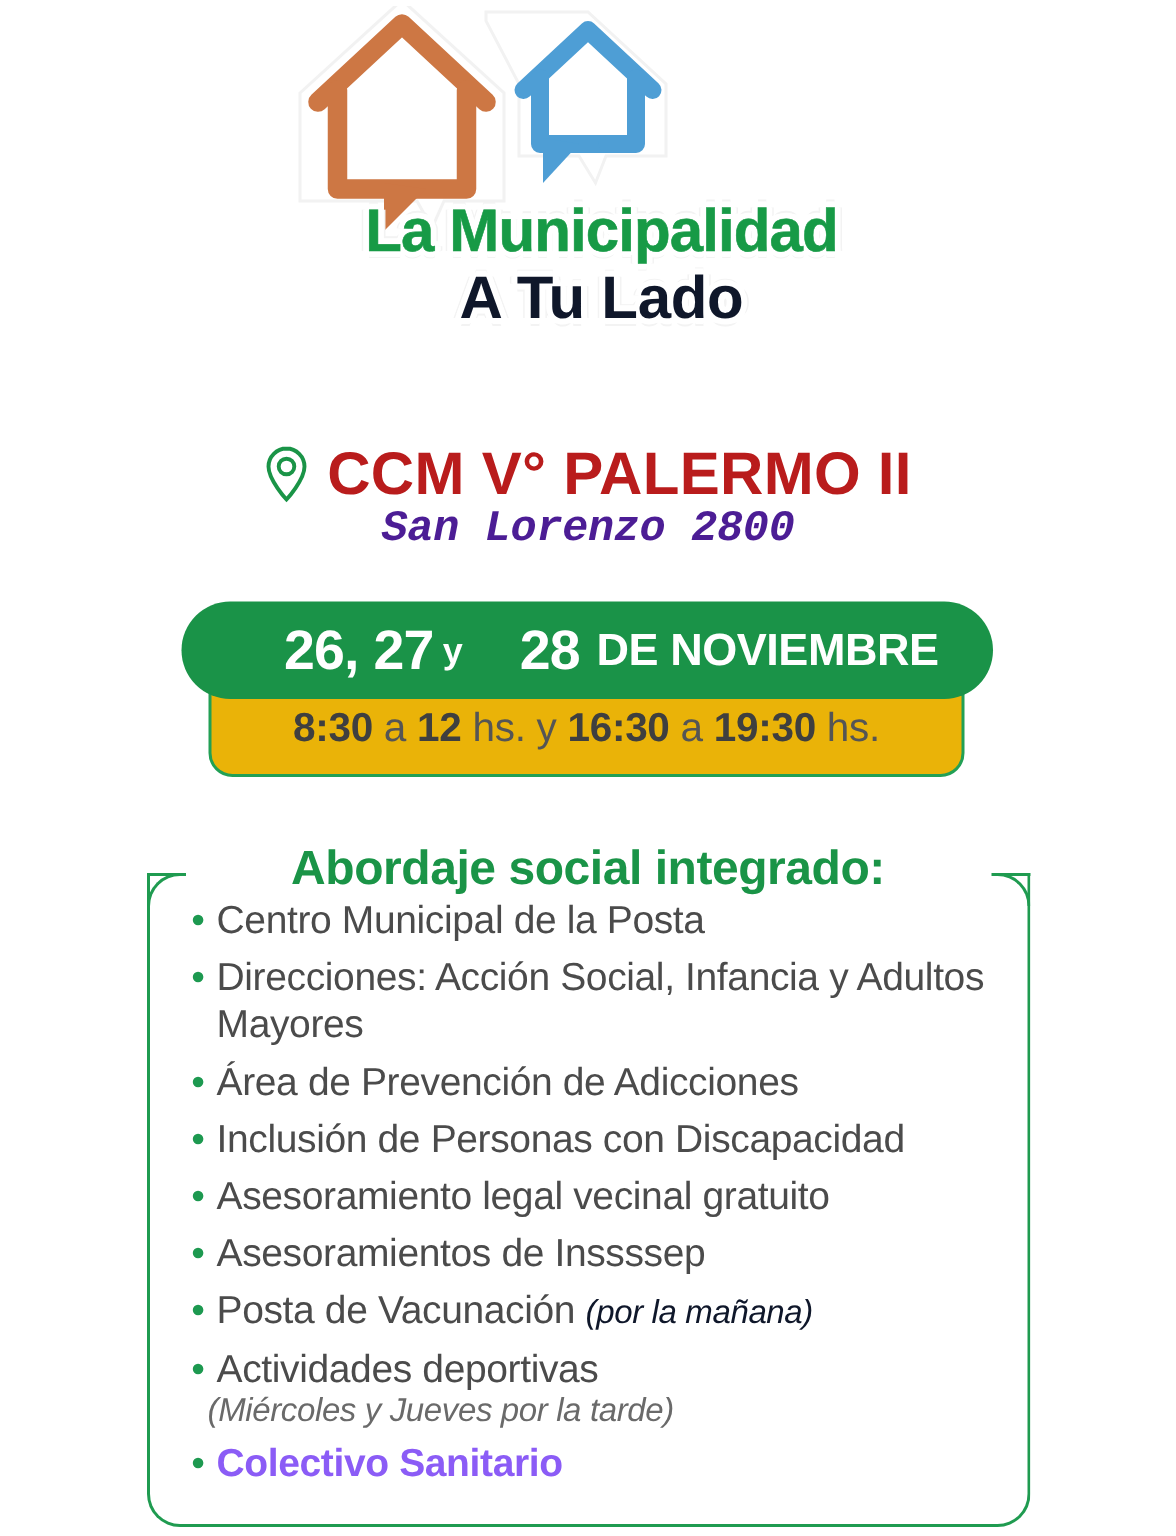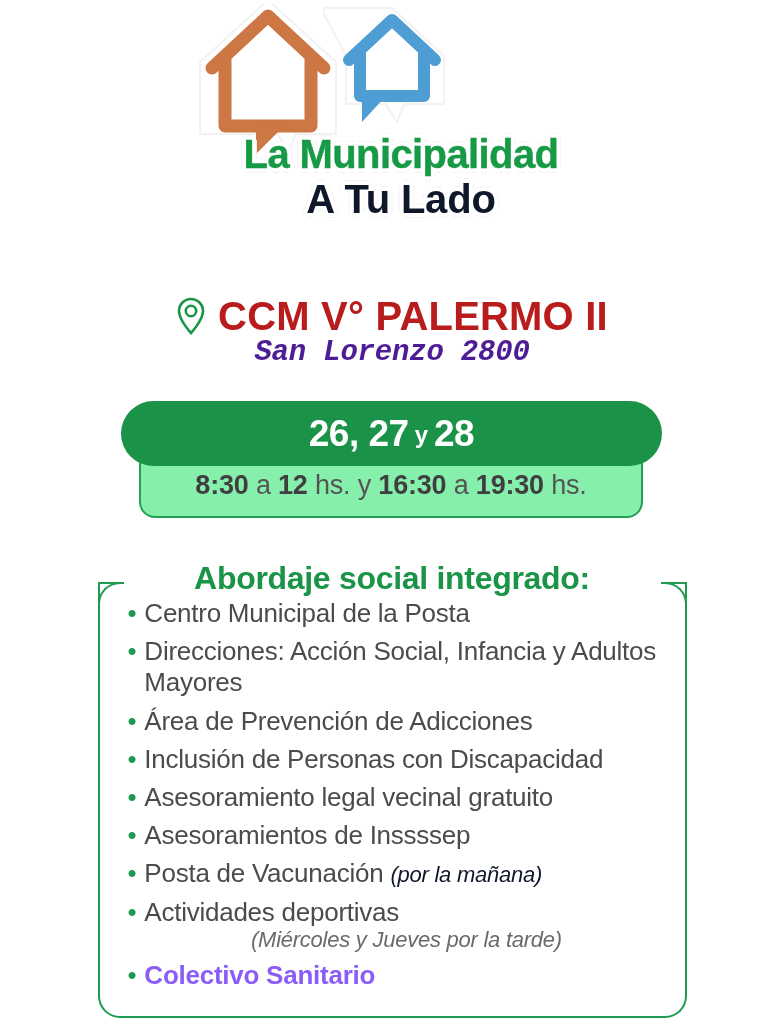--- a/index.html
+++ b/index.html
@@ -112,21 +112,21 @@
   }
   .hours-box {
     position: absolute;
     left: 139px;
     top: 37px;
     width: 504px;
     height: 80px;
     box-sizing: border-box;
     border: 2px solid #22a055;
     border-radius: 16px;
-    background: #86efac;
+    background: #eab308;
     display: flex;
     align-items: center;
     justify-content: center;
   }
   .hours-text {
     font-size: 27px;
     color: #555555;
     letter-spacing: -0.2px;
     padding-top: 14px;
   }
@@ -142,20 +142,21 @@
     border-radius: 33px;
     display: flex;
     align-items: center;
     justify-content: center;
     color: #ffffff;
   }
   .date-num {
     font-size: 37px;
     font-weight: bold;
     letter-spacing: -0.5px;
+    margin-left: 32px;
   }
   .date-y {
     font-size: 24px;
     font-weight: bold;
     margin: 0 6px;
     position: relative;
     top: 1px;
   }
   .date-month {
     font-size: 30px;
@@ -244,21 +245,20 @@
     color: #0f172a;
     font-size: 22px;
   }
   .svc-sub {
     display: block;
     font-style: italic;
     color: #6a6a6a;
     font-size: 22px;
     margin-top: -1px;
     margin-left: -6px;
-    text-align: center;
   }
   .svc-item.highlight .svc-text {
     color: #8b5cf6;
     font-weight: bold;
   }
 </style>
 </head>
 <body>
 
 <div class="logo-block">
@@ -316,20 +316,21 @@
       <b>16:30</b>
       <span>a</span>
       <b>19:30</b>
       <span>hs.</span>
     </div>
   </div>
   <div class="date-pill">
     <span class="date-num">26, 27</span>
     <span class="date-y">y</span>
     <span class="date-num">28</span>
+    <span class="date-month">DE NOVIEMBRE</span>
   </div>
 </div>
 
 <div class="services">
   <div class="services-corner-l"></div>
   <div class="services-corner-r"></div>
   <div class="services-topline-l"></div>
   <div class="services-topline-r"></div>
   <div class="services-title">
     <span>Abordaje social integrado:</span>

